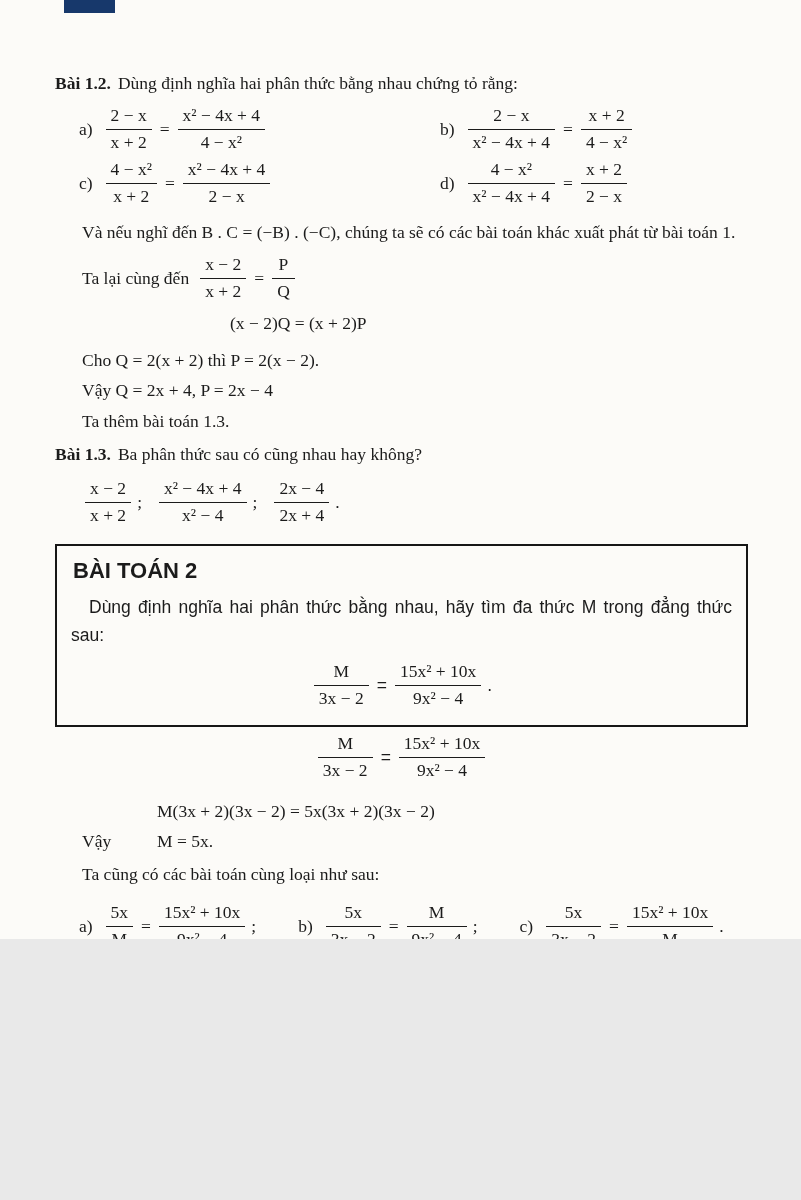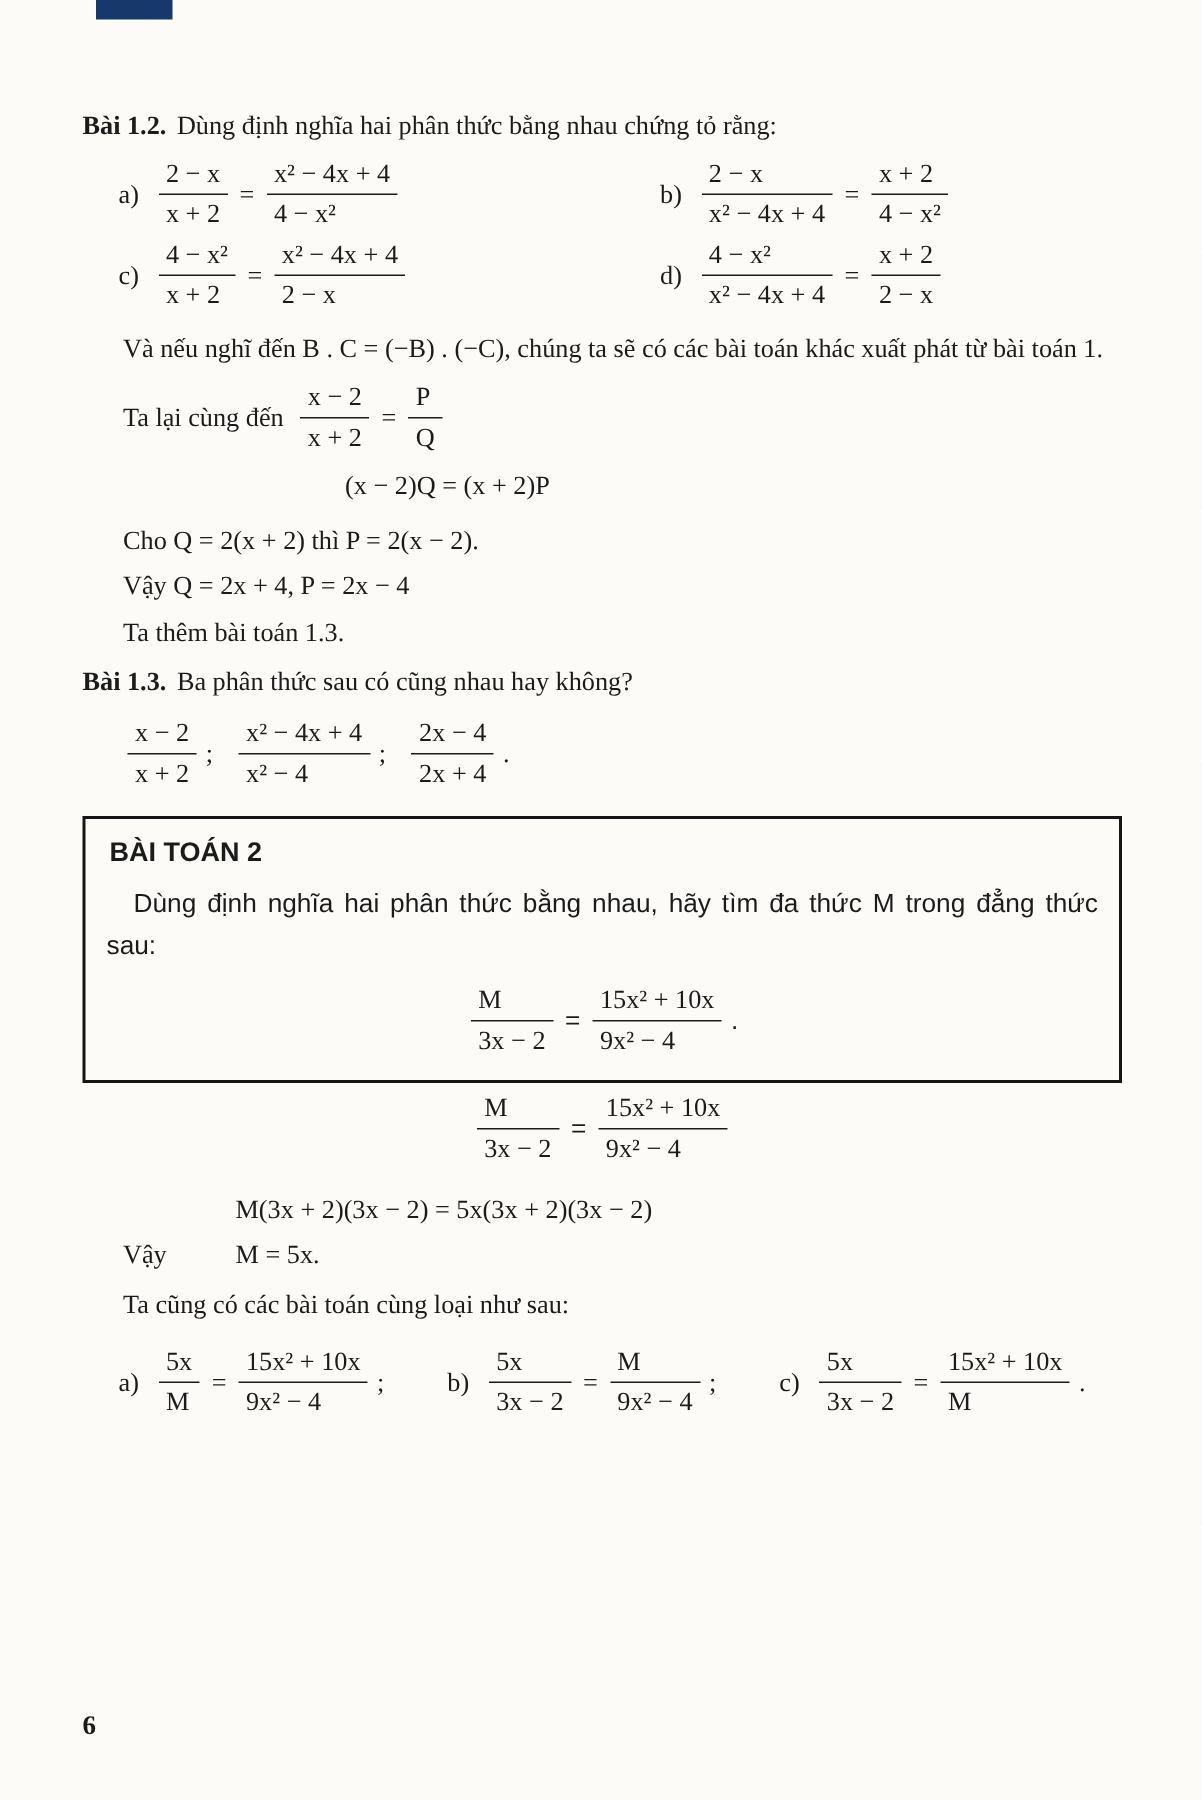--- a/index.html
+++ b/index.html
@@ -3,21 +3,21 @@
 <meta charset="utf-8">
 <style>
   html, body { margin: 0; padding: 0; }
   body {
     width: 801px; height: 1200px;
     background: #e9e9e9;
     font-family: "Liberation Serif", serif;
   }
   .page {
     position: relative;
-    width: 801px; height: 1200px;
+    width: 801px; height: 939px;
     background: #fcfbf8;
     color: #1b1b1b;
     font-size: 17.5px;
     overflow: hidden;
   }
   .top-bar {
     position: absolute; top: 0; left: 64px;
     width: 51px; height: 13px;
     background: #17386b;
   }
@@ -31,42 +31,42 @@
   .eq-grid {
     display: grid;
     grid-template-columns: 361px auto;
     row-gap: 5px;
     padding-left: 24px;
     margin-bottom: 10px;
   }
   .eq-item { display: flex; align-items: center; }
   .it-label { margin-right: 10px; }
 
-  .frac { display: inline-block; vertical-align: middle; text-align: left; margin: 0 3px; line-height: 1.25; font-family: Liberation Serif, serif; }
+  .frac { display: inline-block; vertical-align: middle; text-align: center; margin: 0 3px; line-height: 1.25; font-family: Liberation Serif, serif; }
   .frac .num { display: block; padding: 0 5px 2px 5px; }
   .frac .den { display: block; border-top: 1.5px solid #1b1b1b; padding: 2px 5px 0 5px; }
   .rel { margin: 0 5px; }
   .sep { margin-left: 3px; }
 
   .para { margin: 4px 0 4px 27px; line-height: 1.62; text-align: justify; }
   .mathline { display: flex; align-items: center; margin: 8px 0 6px 27px; }
   .mathline .prefix { margin-right: 8px; }
   .eq-centerline { margin: 6px 0 8px 175px; line-height: 1.6; }
   .single { margin: 0 0 0 27px; line-height: 1.75; }
 
   .frac-row { display: flex; align-items: center; margin: 10px 0 14px 27px; }
   .frac-row .group { display: flex; align-items: center; margin-right: 14px; }
 
   .box {
     border: 2px solid #161616;
     margin-top: 18px;
     padding: 10px 14px 16px 14px;
     font-family: "Liberation Sans", sans-serif;
   }
-  .box-title { font-weight: bold; font-size: 18px; margin: 2px 0 10px 2px; }
+  .box-title { font-weight: bold; font-size: 22px; margin: 2px 0 10px 2px; }
   .box-body { line-height: 1.55; text-align: justify; text-indent: 18px; }
   .box-eq { display: flex; align-items: center; justify-content: center; margin-top: 12px; }
 
   .section-title {
     text-align: center; font-weight: bold; font-size: 19px;
     font-family: "Liberation Sans", sans-serif;
     margin: 18px 0 8px 0;
   }
   .sol-eq {
     display: flex; align-items: center; justify-content: center;

